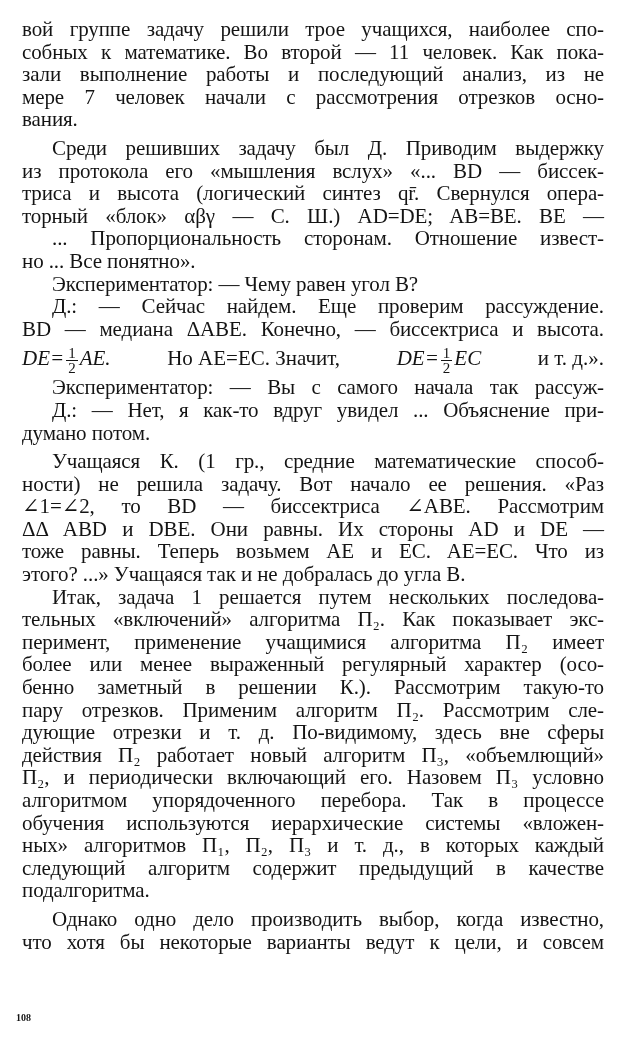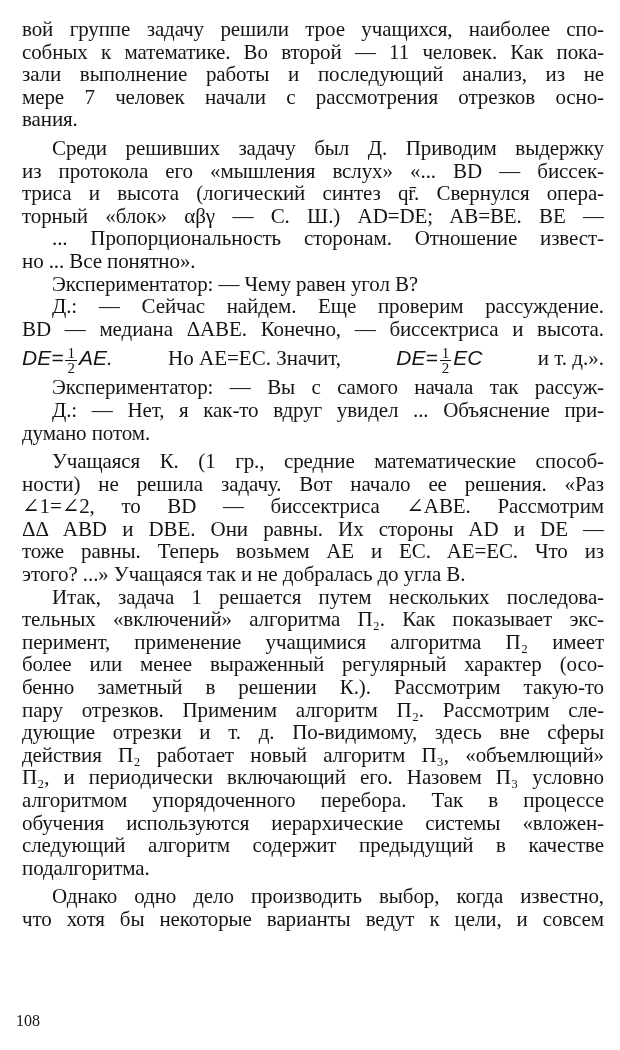--- a/index.html
+++ b/index.html
@@ -21,23 +21,23 @@
     .gap { height: 6px; }
     .formula-line {
       height: 36px; line-height: 36px; font-size: 21px; white-space: nowrap;
       display: flex; align-items: center; justify-content: space-between;
     }
     .frac {
       display: inline-flex; flex-direction: column; align-items: center;
       font-size: 15px; line-height: 14px; vertical-align: middle; margin: 0 2px;
     }
     .frac .num { border-bottom: 1px solid #141414; padding: 0 2px; }
-    i { font-family: Liberation Sans, sans-serif; margin-top: 25px; }
+    i { font-family: Liberation Serif, serif; margin-top: 25px; }
     .page-number {
-      position: absolute; left: 16px; top: 1012px; font-size: 16px; font-weight: normal;
+      position: absolute; left: 16px; top: 1012px; font-size: 10px; font-weight: bold;
       font-family: "Liberation Serif", serif;
     }
   </style>
 </head>
 <body>
 
 <div class="page">
 
   <div>
     <div class="line">вой группе задачу решили трое учащихся, наиболее спо-</div>
@@ -109,20 +109,21 @@
     <div class="line">тельных «включений» алгоритма П₂. Как показывает экс-</div>
     <div class="line">перимент, применение учащимися алгоритма П₂ имеет</div>
     <div class="line">более или менее выраженный регулярный характер (осо-</div>
     <div class="line">бенно заметный в решении К.). Рассмотрим такую-то</div>
     <div class="line">пару отрезков. Применим алгоритм П₂. Рассмотрим сле-</div>
     <div class="line">дующие отрезки и т. д. По-видимому, здесь вне сферы</div>
     <div class="line">действия П₂ работает новый алгоритм П₃, «объемлющий»</div>
     <div class="line">П₂, и периодически включающий его. Назовем П₃ условно</div>
     <div class="line">алгоритмом упорядоченного перебора. Так в процессе</div>
     <div class="line">обучения используются иерархические системы «вложен-</div>
+    <div class="line">ных» алгоритмов П₁, П₂, П₃ и т. д., в которых каждый</div>
     <div class="line">следующий алгоритм содержит предыдущий в качестве</div>
     <div class="line last">подалгоритма.</div>
   </div>
   <div class="gap"></div>
 
   <div>
     <div class="line indent">Однако одно дело производить выбор, когда известно,</div>
     <div class="line">что хотя бы некоторые варианты ведут к цели, и совсем</div>
   </div>
 </div>

